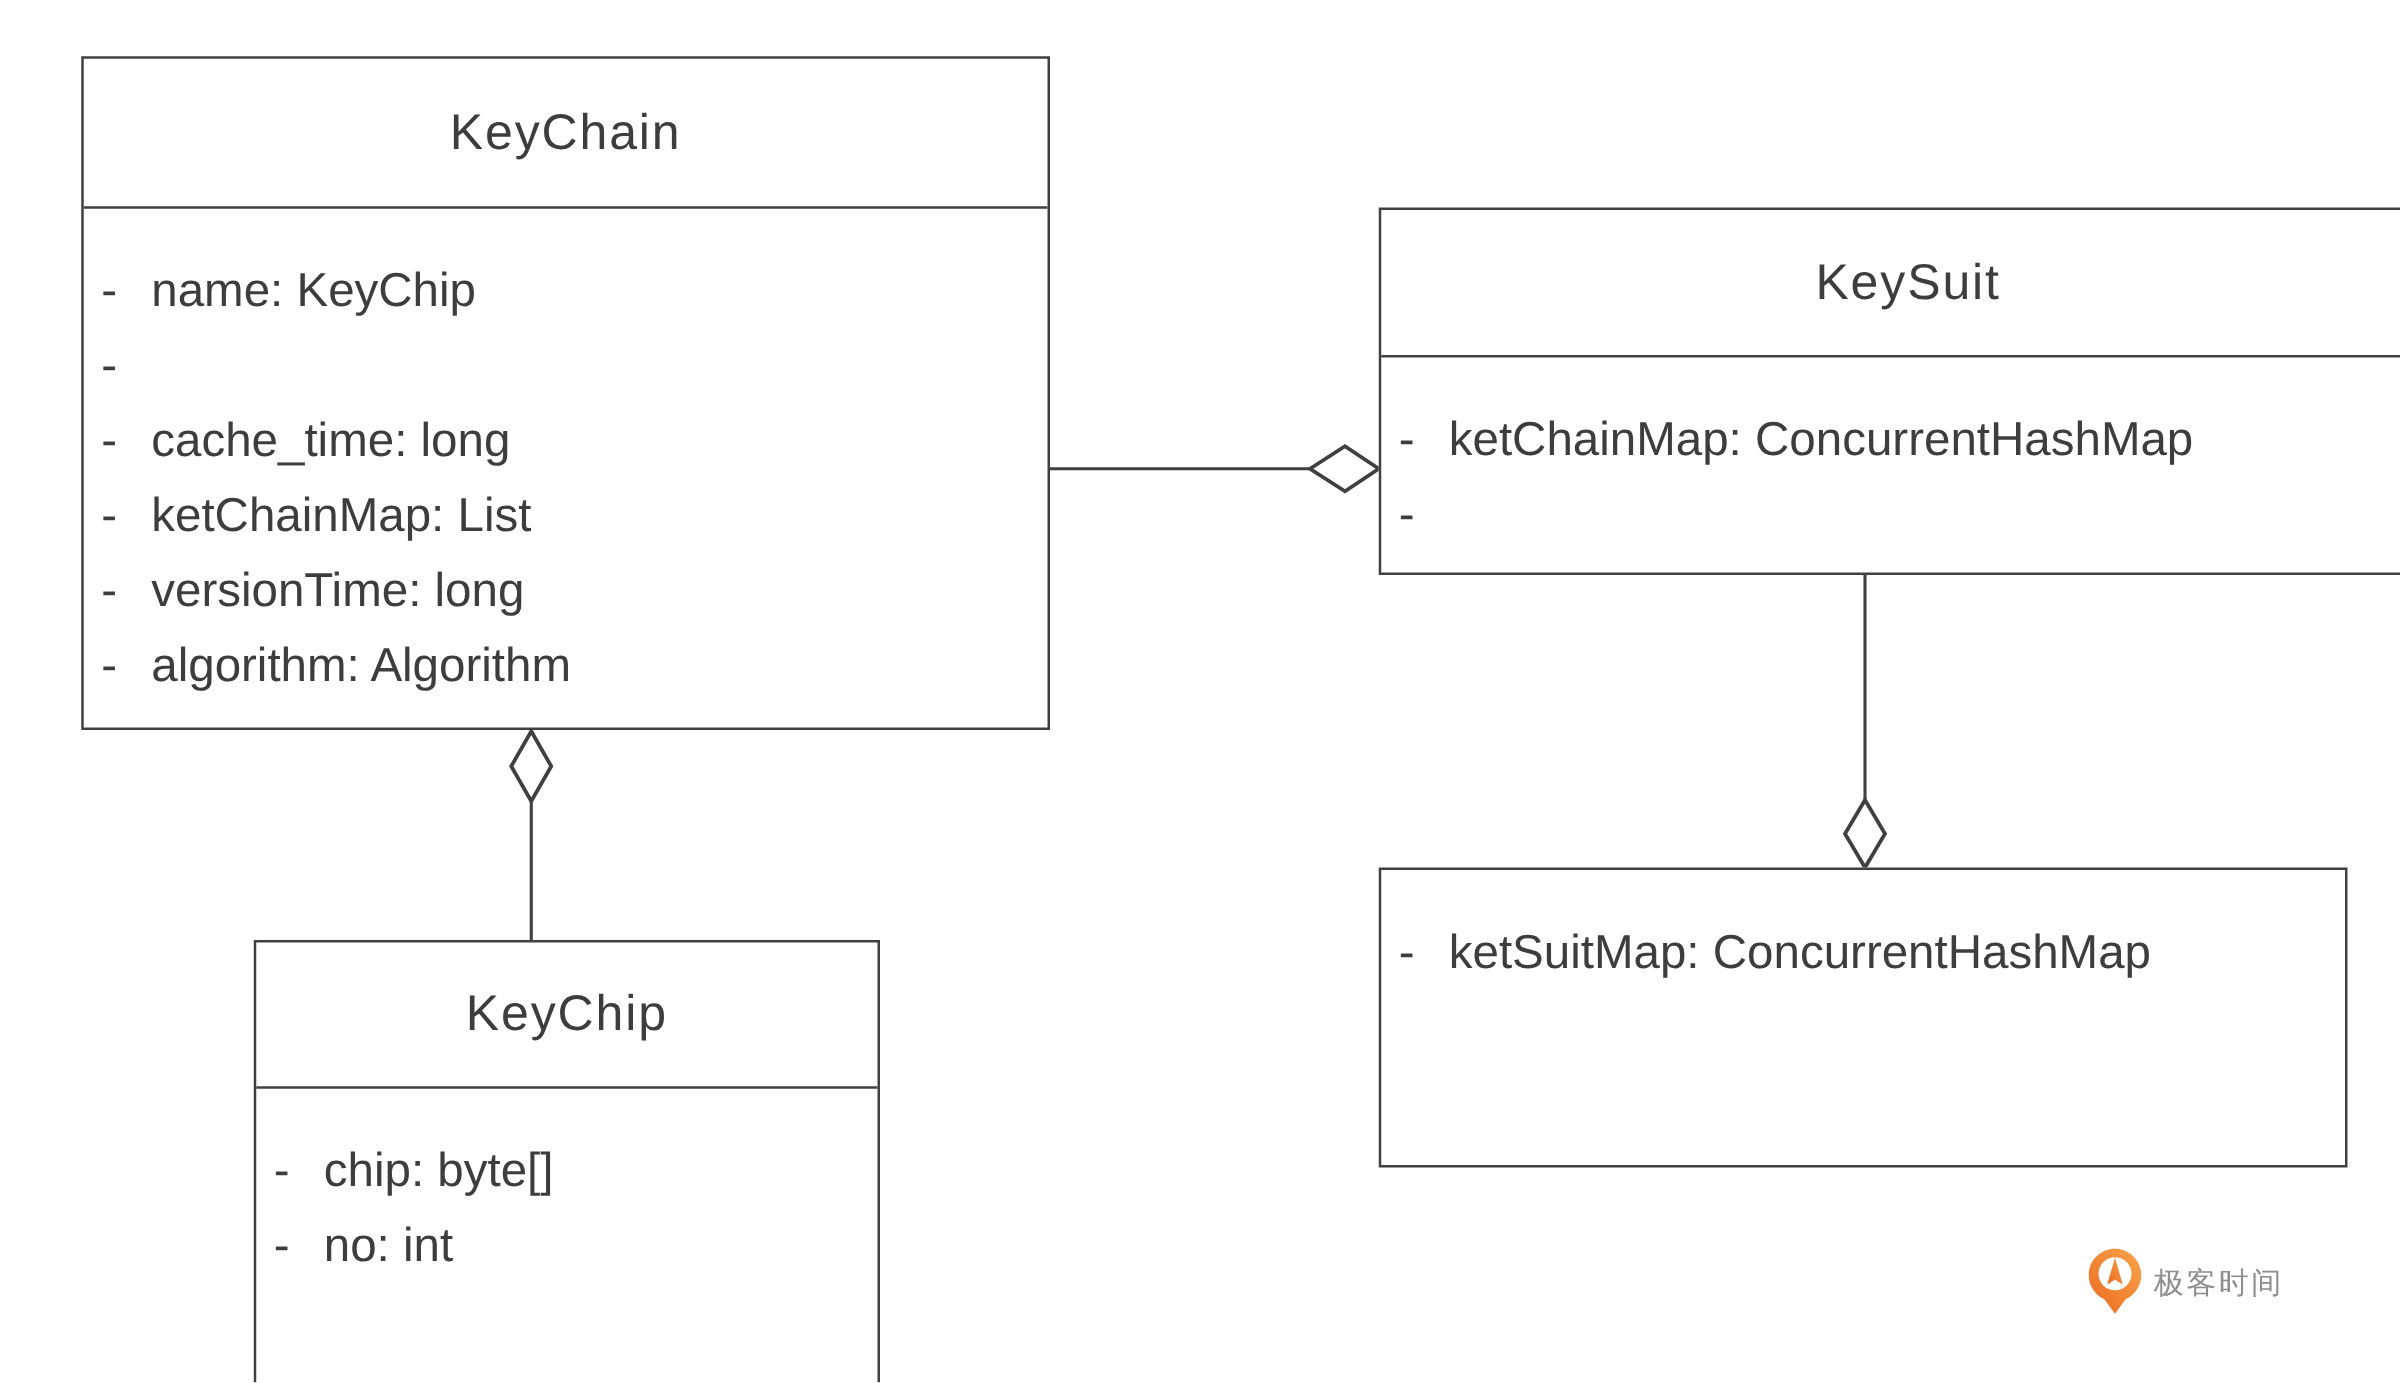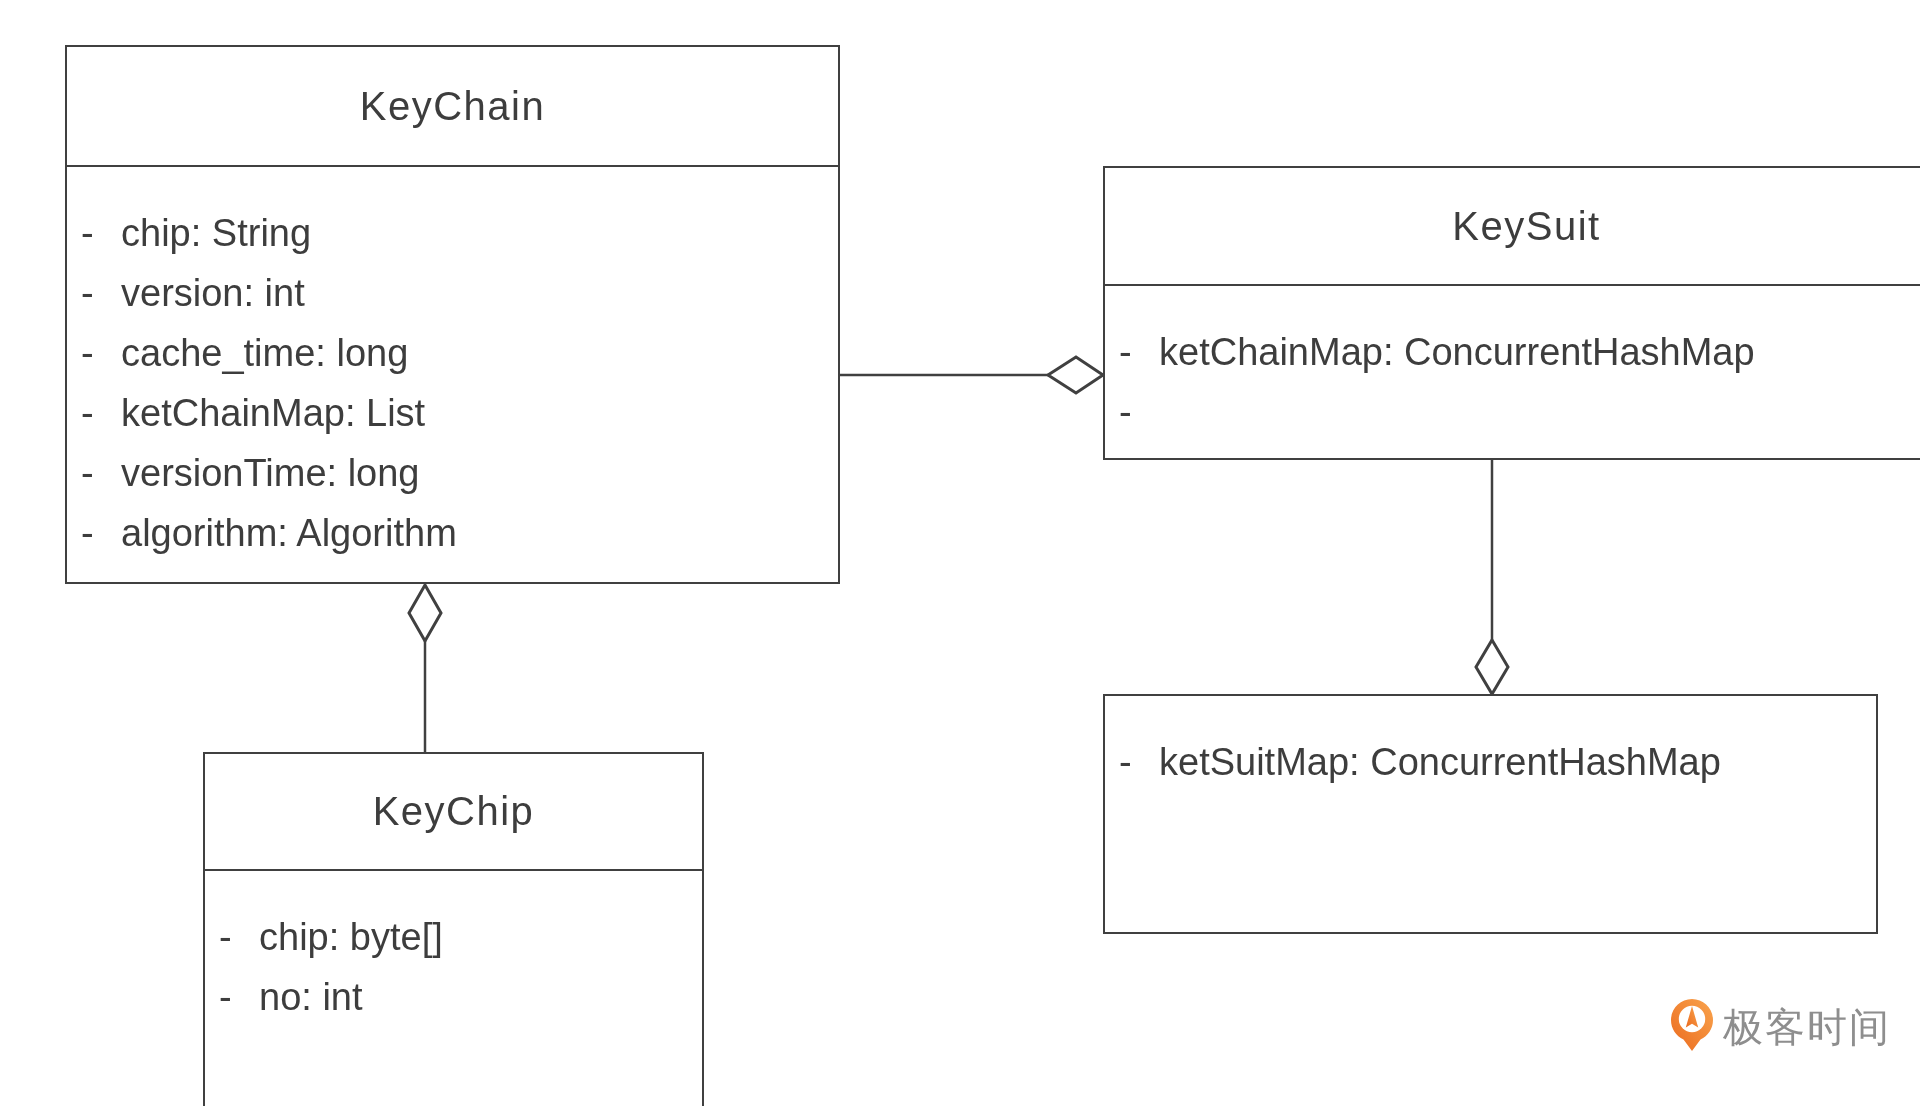--- a/index.html
+++ b/index.html
@@ -61,21 +61,21 @@
   }
   .logo {
     position: absolute;
     left: 1658px;
     top: 998px;
     display: flex;
     align-items: center;
     gap: 9px;
   }
   .logo-text {
-    font-size: 40px;
+    font-size: 24px;
     letter-spacing: 2px;
     color: #8e8e8e;
     font-weight: 500;
     line-height: 1;
     margin-top: 2px;
   }
 </style>
 </head>
 <body>
 
@@ -91,25 +91,24 @@
 
     <line x1="1480" y1="460" x2="1480" y2="640" stroke="#404040" stroke-width="2.5"></line>
     <polygon points="1480,640 1496,667 1480,694 1464,667" fill="#ffffff" stroke="#404040" stroke-width="3" stroke-linejoin="miter"></polygon>
   </svg>
 
   <div class="uml-class" style="left:53px; top:45px; width:775px; height:539px">
     <div class="uml-title" style="height:120px">KeyChain</div>
     <div class="uml-fields">
       <div class="uml-field">
         <span class="dash">-</span>
-        <span>chip: String</span>
+        <span>name: KeyChip</span>
       </div>
       <div class="uml-field">
         <span class="dash">-</span>
-        <span>version: int</span>
       </div>
       <div class="uml-field">
         <span class="dash">-</span>
         <span>cache_time: long</span>
       </div>
       <div class="uml-field">
         <span class="dash">-</span>
         <span>ketChainMap: List</span>
       </div>
       <div class="uml-field">

